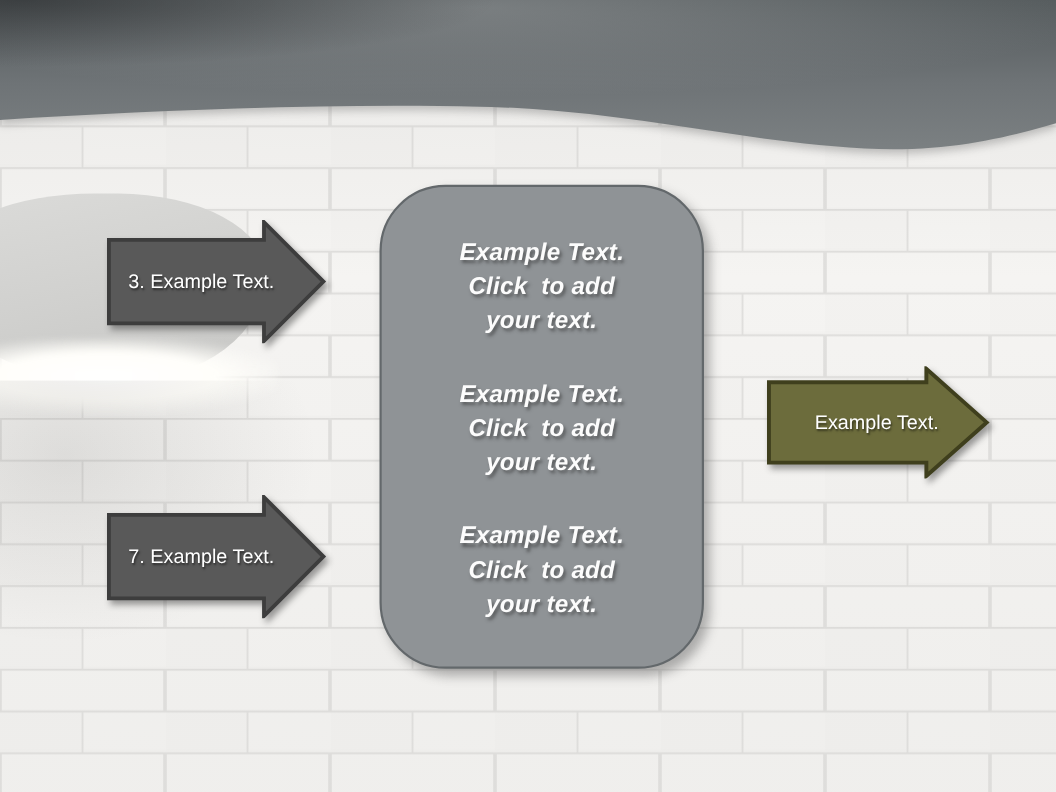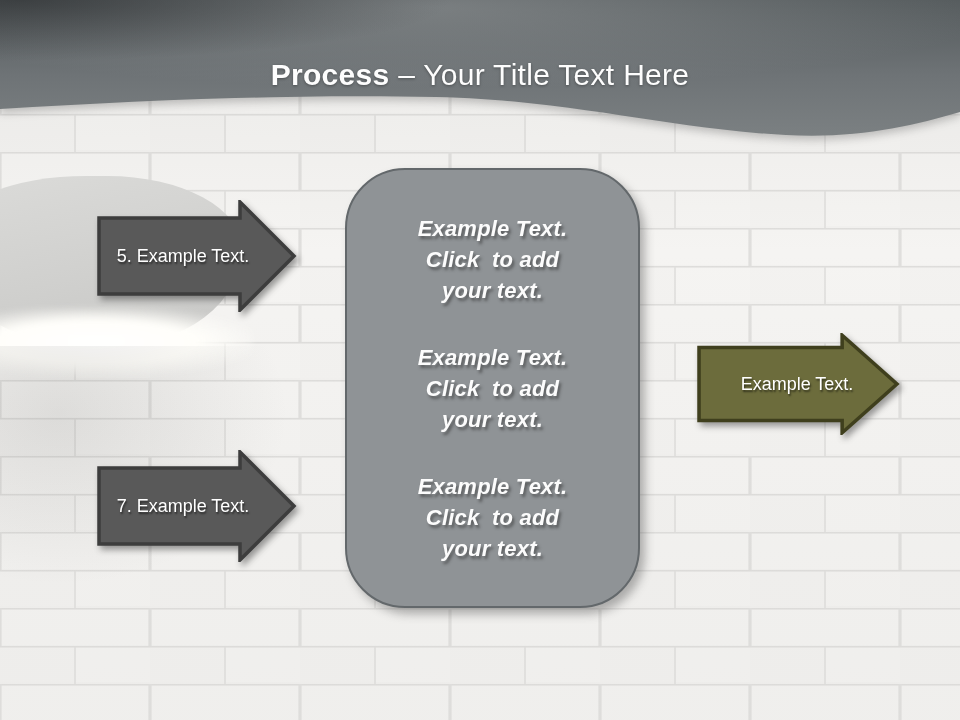--- a/index.html
+++ b/index.html
@@ -107,29 +107,26 @@
       <radialGradient id="hd" cx="0.02" cy="0" r="0.45">
         <stop offset="0" stop-color="#202224" stop-opacity="0.55"></stop>
         <stop offset="1" stop-color="#202224" stop-opacity="0"></stop>
       </radialGradient>
     </defs>
     <path d="M0,0 L960,0 L960,112 C912,126 856,139 786,135 C664,128 572,100 436,97 C298,94 142,100 0,109 Z" fill="url(#hg)"></path>
     <path d="M0,0 L960,0 L960,112 C912,126 856,139 786,135 C664,128 572,100 436,97 C298,94 142,100 0,109 Z" fill="url(#hl)"></path>
     <path d="M0,0 L960,0 L960,112 C912,126 856,139 786,135 C664,128 572,100 436,97 C298,94 142,100 0,109 Z" fill="url(#hd)"></path>
   </svg>
 
-  <div class="slide-title">
-    <span class="title-bold">Process</span><span class="title-rest"> – Your Title Text Here</span>
-  </div>
 
   <div class="arrow arrow-1">
     <svg viewBox="0 0 200 112">
       <polygon points="2,18 143,18 143,2 197,56 143,110 143,94 2,94" fill="#595959" stroke="#3d3d3d" stroke-width="3.5" stroke-linejoin="miter"></polygon>
     </svg>
-    <div class="arrow-label">5. Example Text.</div>
+    <div class="arrow-label">3. Example Text.</div>
   </div>
 
 
   <div class="arrow arrow-3">
     <svg viewBox="0 0 200 112">
       <polygon points="2,18 143,18 143,2 197,56 143,110 143,94 2,94" fill="#595959" stroke="#3d3d3d" stroke-width="3.5" stroke-linejoin="miter"></polygon>
     </svg>
     <div class="arrow-label">7. Example Text.</div>
   </div>
 

